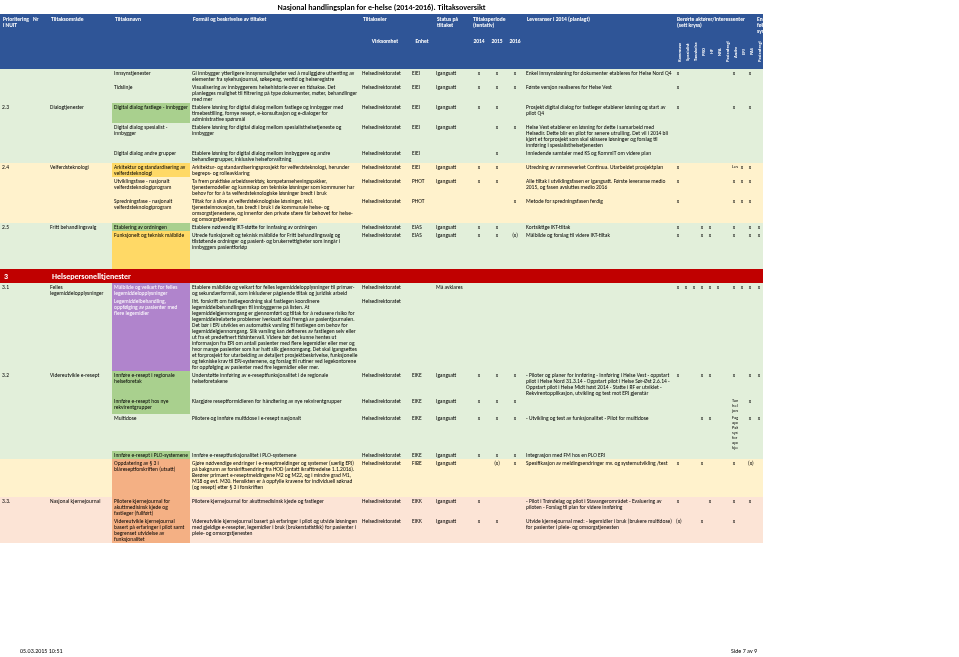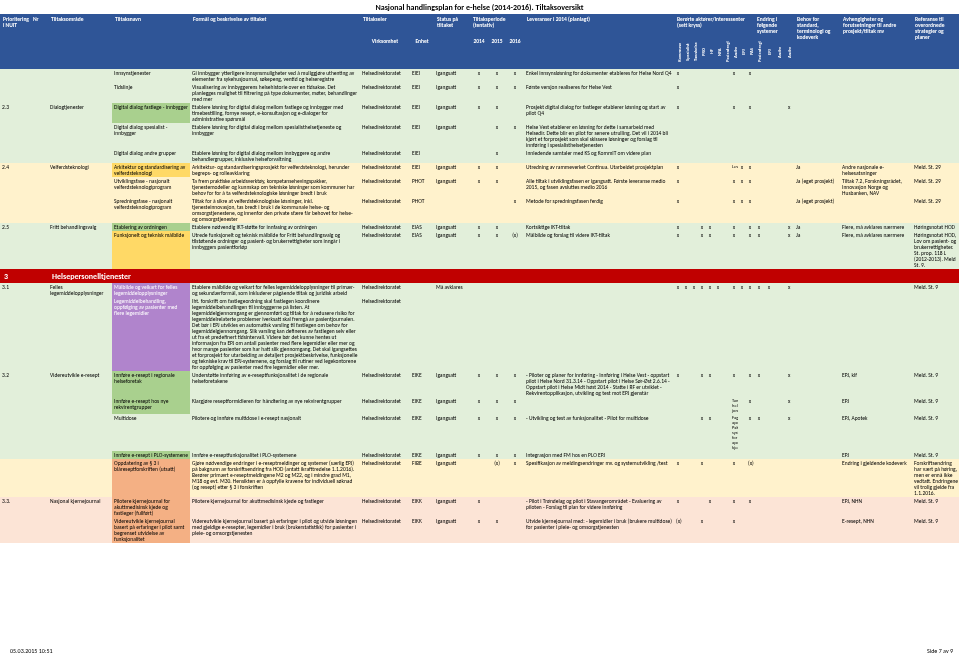--- a/index.html
+++ b/index.html
@@ -4,21 +4,21 @@
 <style>
   html, body {
     margin: 0;
     padding: 0;
     font-family: Calibri, Arial, sans-serif;
     font-size: 6px;
     background: #fff;
     color: #000;
   }
   .page {
-    width: 959px;
+    width: 763px;
     height: 657px;
     position: relative;
     overflow: hidden;
   }
   .title {
     text-align: center;
     font-size: 8px;
     padding: 2px 0;
     font-weight: bold;
   }
@@ -68,21 +68,21 @@
   .z-c td { background: #fce4d6; }   
   .z-a td.c-name, .z-b td.c-name, .z-c td.c-name { 
   }
   .name-green  { background: #a9d08e !important; }
   .name-yellow { background: #ffd966 !important; }
   .name-purple { background: #b084cc !important; color:#fff; }
   .name-orange { background: #f4b084 !important; }
   .footer {
     position: absolute;
     bottom: 2px;
-    left: 10px;
+    left: 20px;
     right: 6px;
     font-size: 6px;
     display: flex;
     justify-content: space-between;
     gap: 8px;
   }
   col.cprio  { width: 30px; }
   col.cnr    { width: 18px; }
   col.comr   { width: 64px; }
   col.cname  { width: 78px; }

